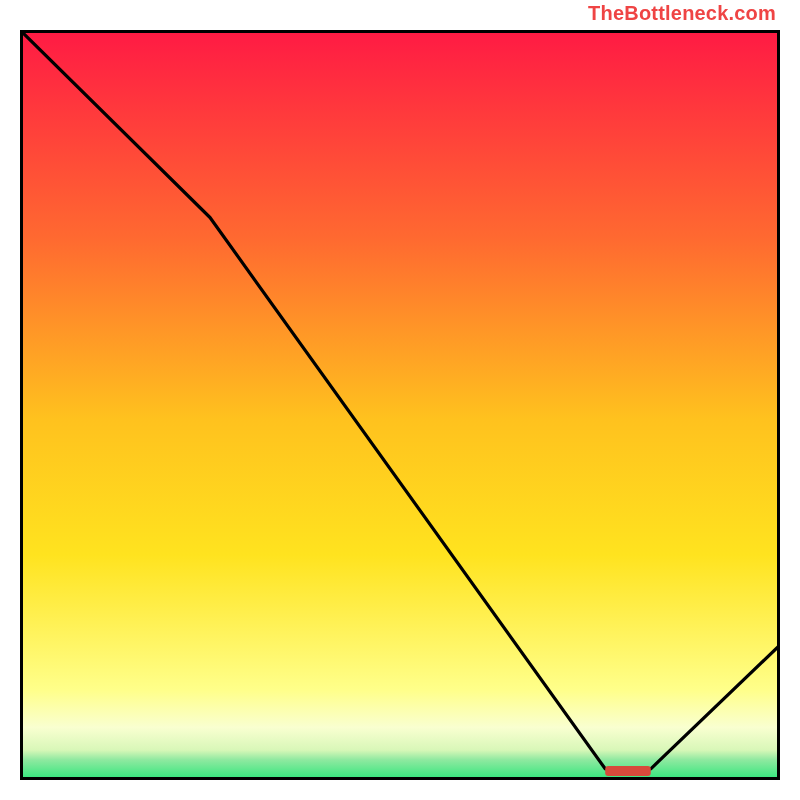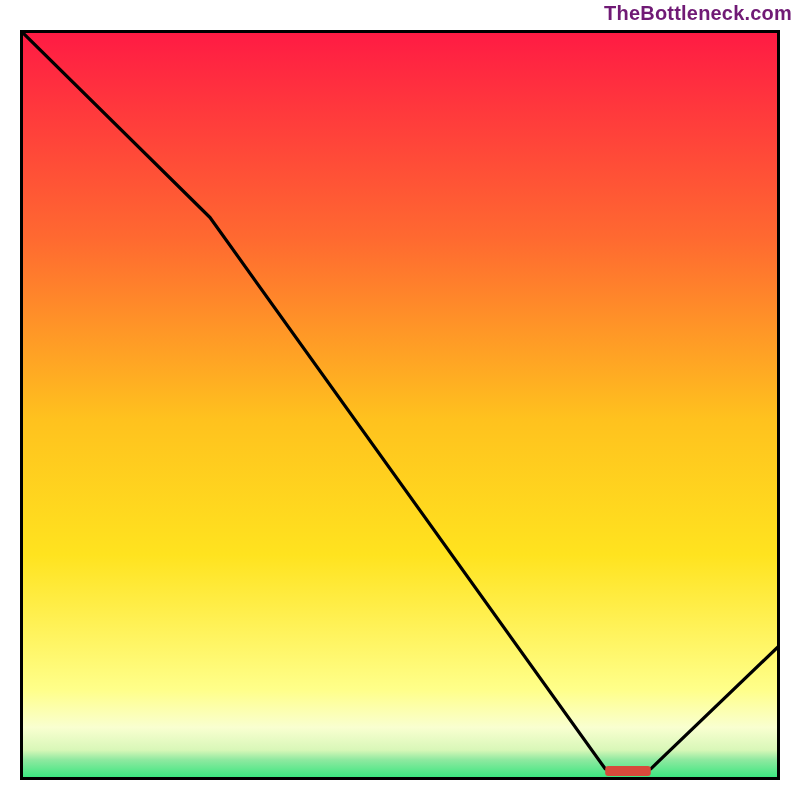--- a/index.html
+++ b/index.html
@@ -8,24 +8,24 @@
     width: 800px;
     height: 800px;
     background: #ffffff;
     font-family: Arial, Helvetica, sans-serif;
     position: relative;
     overflow: hidden;
   }
   .watermark {
     position: absolute;
     top: 2px;
-    right: 8px;
+    right: 24px;
     font-size: 20px;
     font-weight: bold;
-    color: #701a75;
+    color: #ef4444;
     letter-spacing: 0.2px;
   }
   .plot-area {
     position: absolute;
     left: 20px;
     top: 30px;
     width: 760px;
     height: 750px;
   }
   svg {

